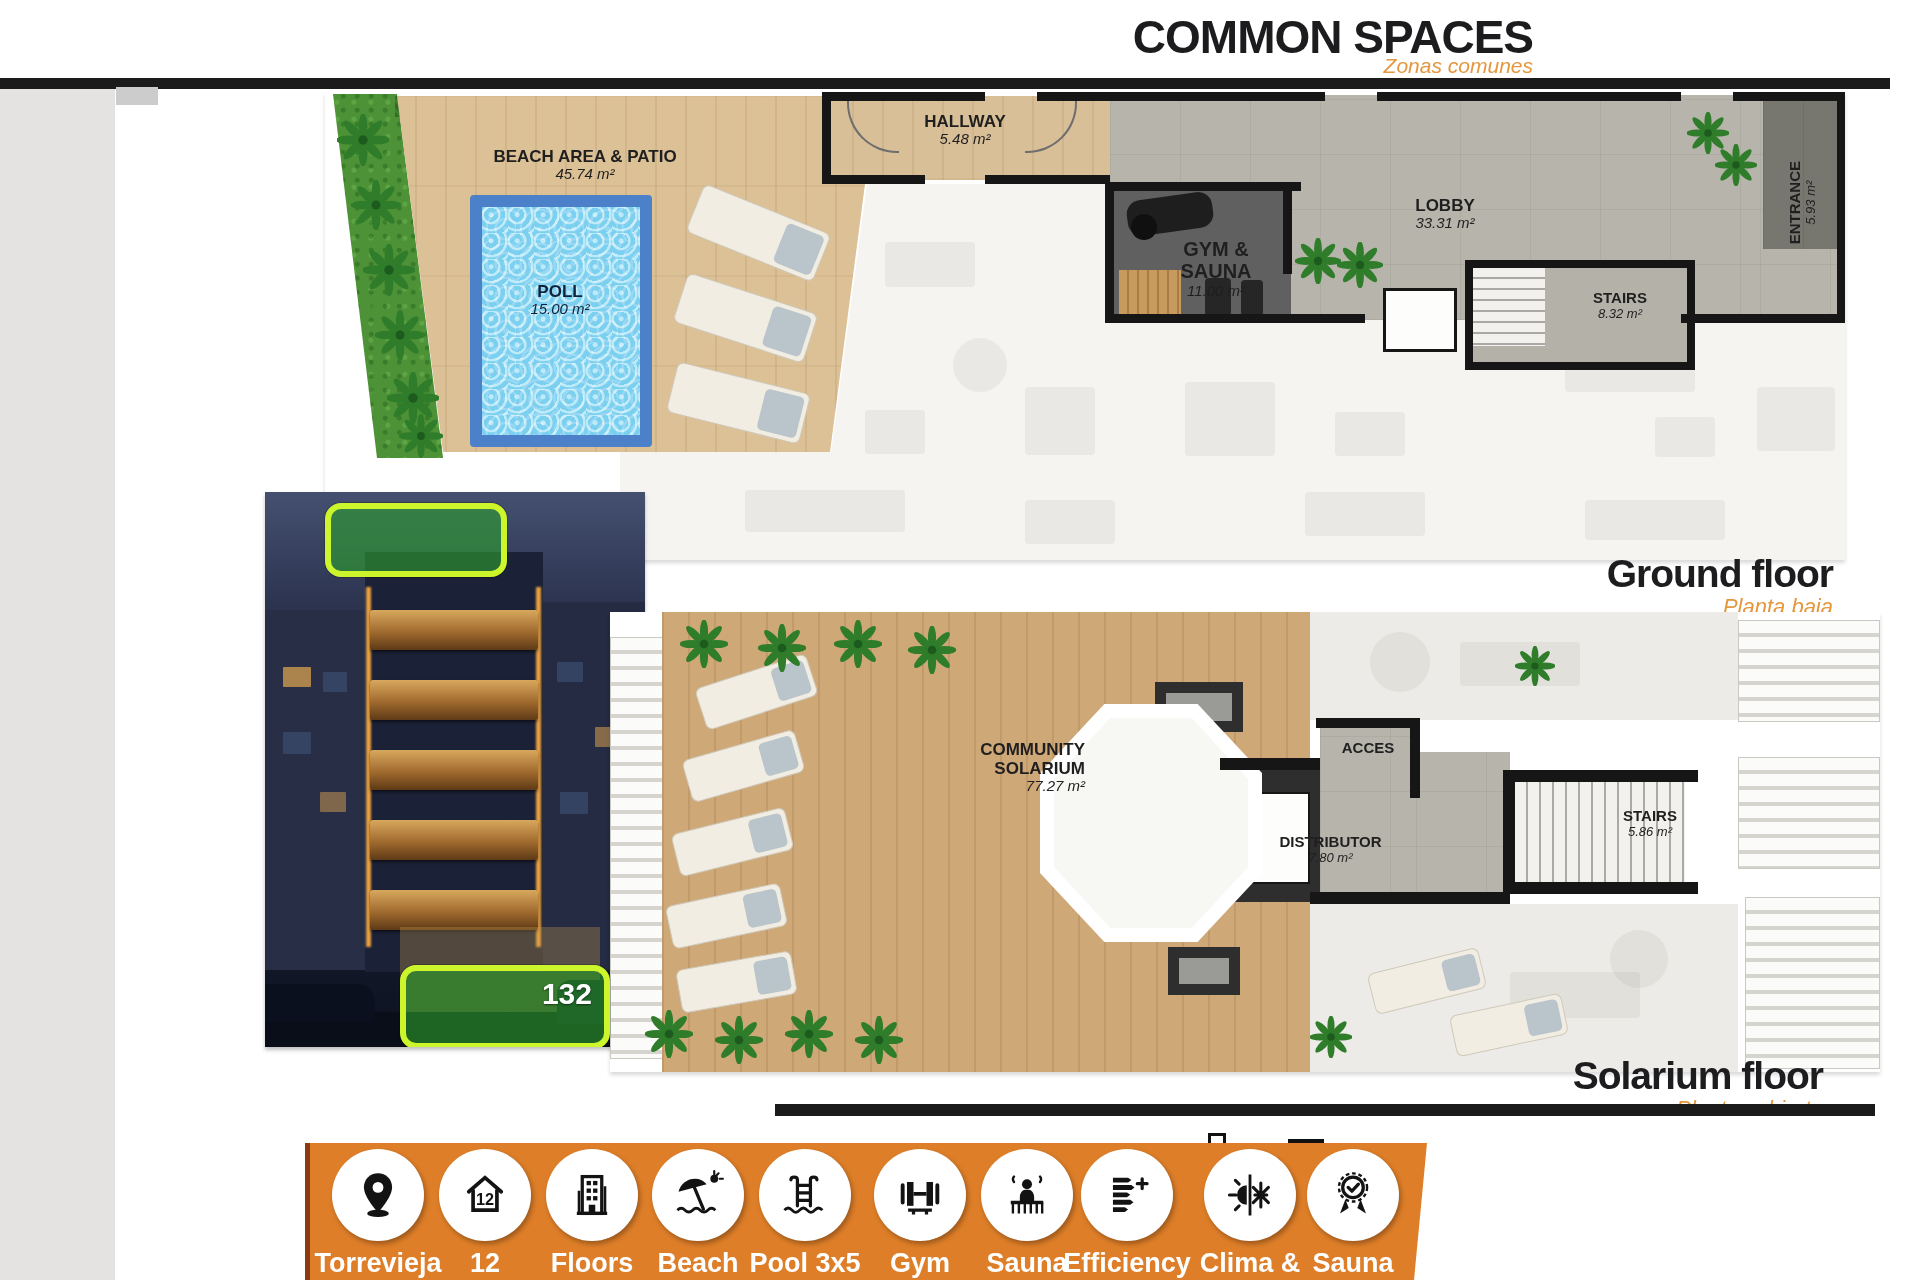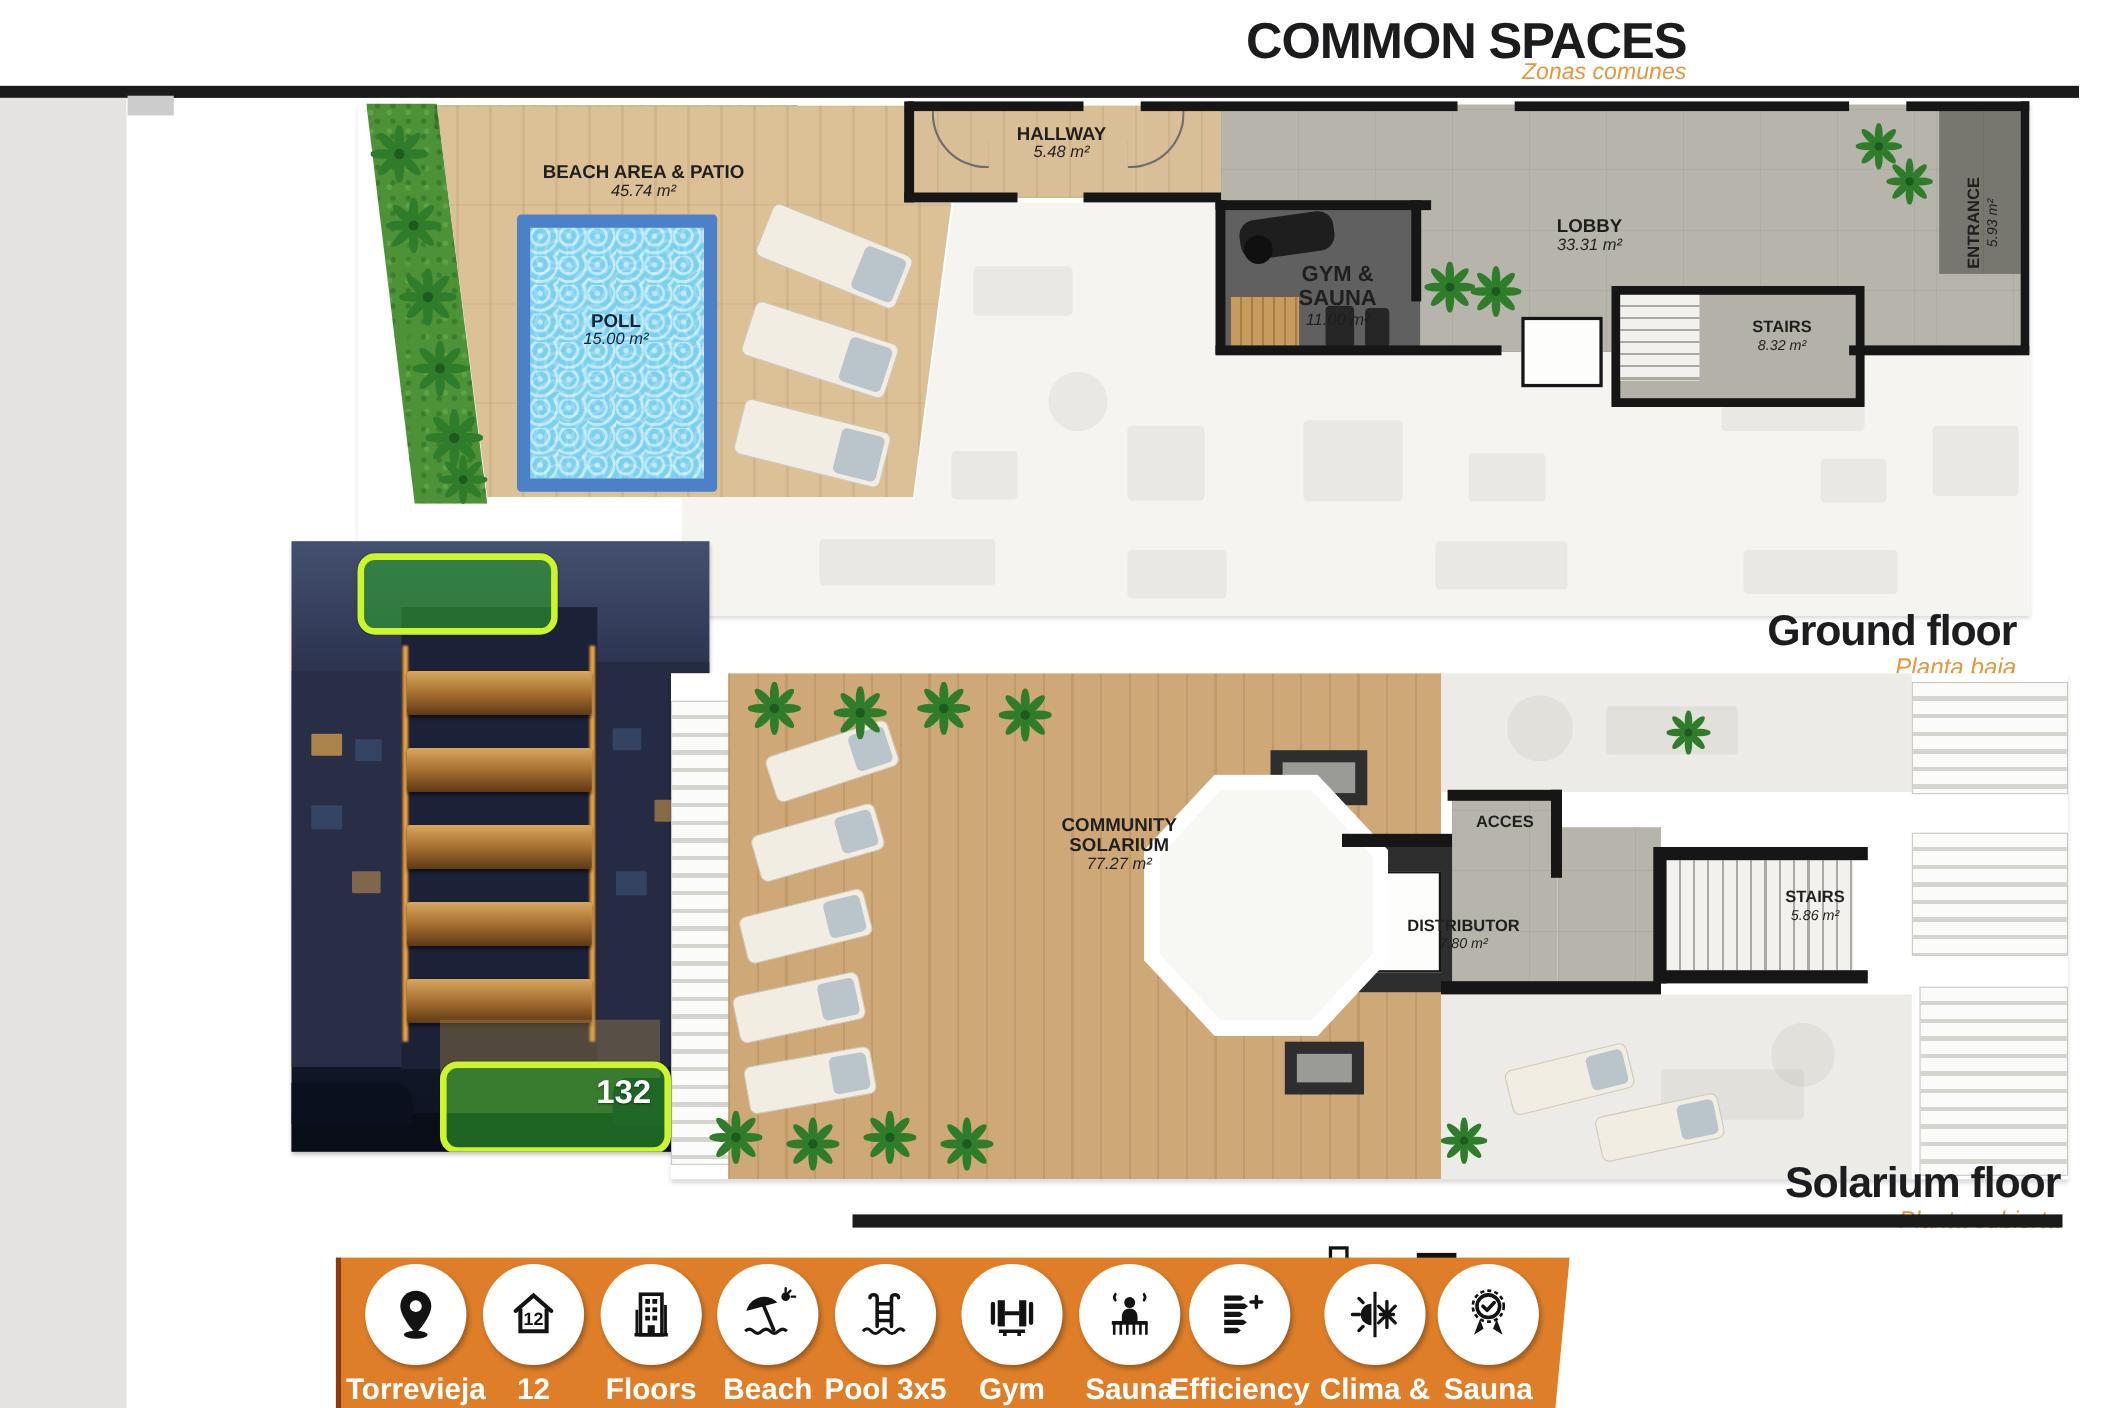--- a/index.html
+++ b/index.html
@@ -360,38 +360,38 @@
     <svg class="palm" viewBox="0 0 40 40" style="left:245px;top:404px;width:48px;height:48px">
         <use href="#palm-sym"></use>
       </svg>
     <svg class="palm" viewBox="0 0 40 40" style="left:905px;top:34px;width:40px;height:40px">
         <use href="#palm-sym"></use>
       </svg>
     <svg class="palm" viewBox="0 0 40 40" style="left:700px;top:404px;width:42px;height:42px">
         <use href="#palm-sym"></use>
       </svg>
 
-    <div class="room-label" style="left:340px;top:128px;width:135px;">
+    <div class="room-label" style="left:340px;top:128px;width:135px;text-align:right;">
       <div class="rname">COMMUNITY SOLARIUM</div>
       <div class="rarea">77.27 m²</div>
     </div>
     <div class="room-label sm" style="left:706px;top:128px;width:104px;">
       <div class="rname">ACCES</div>
     </div>
     <div class="room-label sm" style="left:648px;top:222px;width:145px;">
       <div class="rname">DISTRIBUTOR</div>
       <div class="rarea">7.80 m²</div>
     </div>
     <div class="room-label sm" style="left:985px;top:196px;width:110px;">
       <div class="rname">STAIRS</div>
       <div class="rarea">5.86 m²</div>
     </div>
   </div>
 
-  <div class="caption" style="top:1056px;left:1538px;width:335px;">
+  <div class="caption" style="top:1056px;left:1488px;width:335px;">
     <div class="cap-en">Solarium floor</div>
     <div class="cap-es">Planta cubierta</div>
   </div>
   <div class="blackline" style="top:1104px;left:775px;width:1100px;height:12px;"></div>
 
   <div class="mark1"></div>
   <div class="mark2"></div>
 
   <div class="banner">
     <div class="banner-edge"></div>

